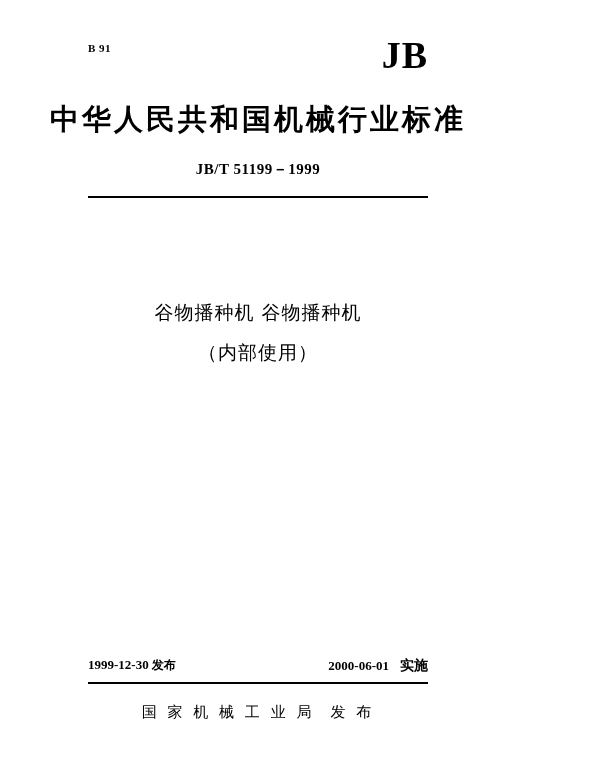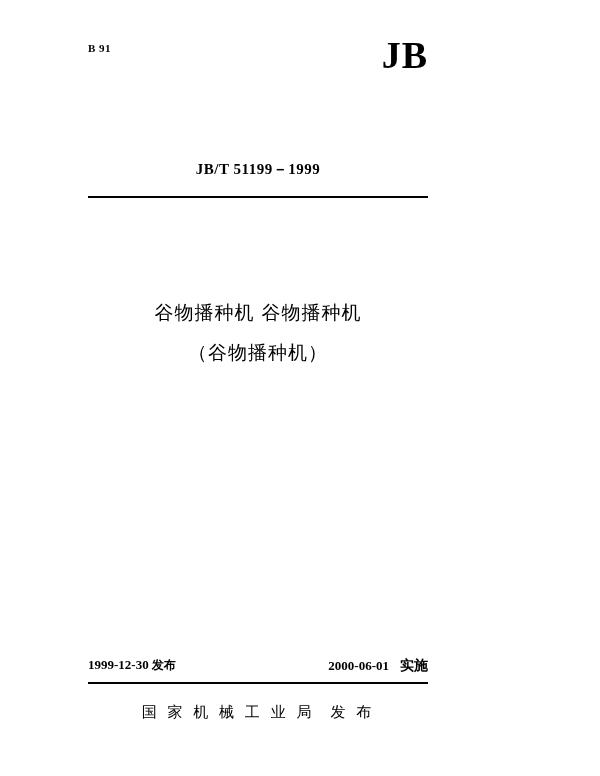--- a/index.html
+++ b/index.html
@@ -143,28 +143,29 @@
 </style>
 </head>
 <body>
 
 <div class="page">
 
   <div class="classification">B 91</div>
 
   <div class="std-mark">JB</div>
 
+  <div class="main-title">中华人民共和国机械行业标准</div>
 
   <div class="std-number">JB/T 51199－1999</div>
 
   <div class="rule-top"></div>
 
   <div class="doc-title">谷物播种机  谷物播种机</div>
 
-  <div class="doc-subtitle">（谷物播种机）</div>
+  <div class="doc-subtitle">（内部使用）</div>
 
   <div class="issue-date">
     <span>1999-12-30</span><span class="cn">发布</span>
   </div>
 
   <div class="effective-date">
     <span>2000-06-01</span><span class="cn">实施</span>
   </div>
 
   <div class="rule-bottom"></div>

